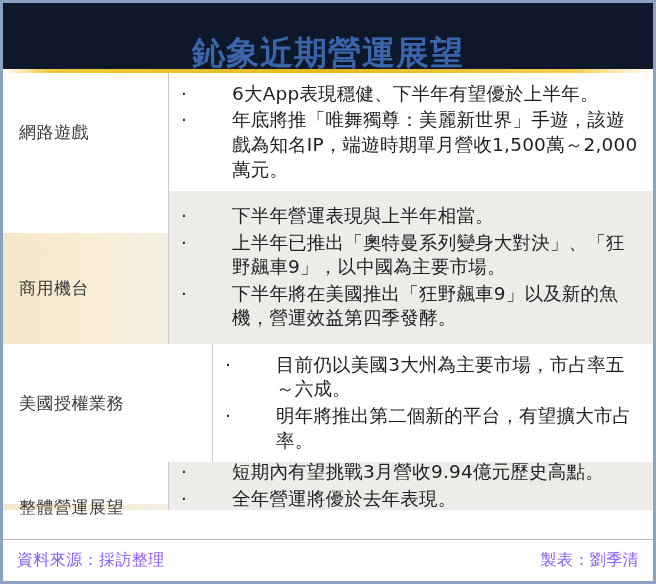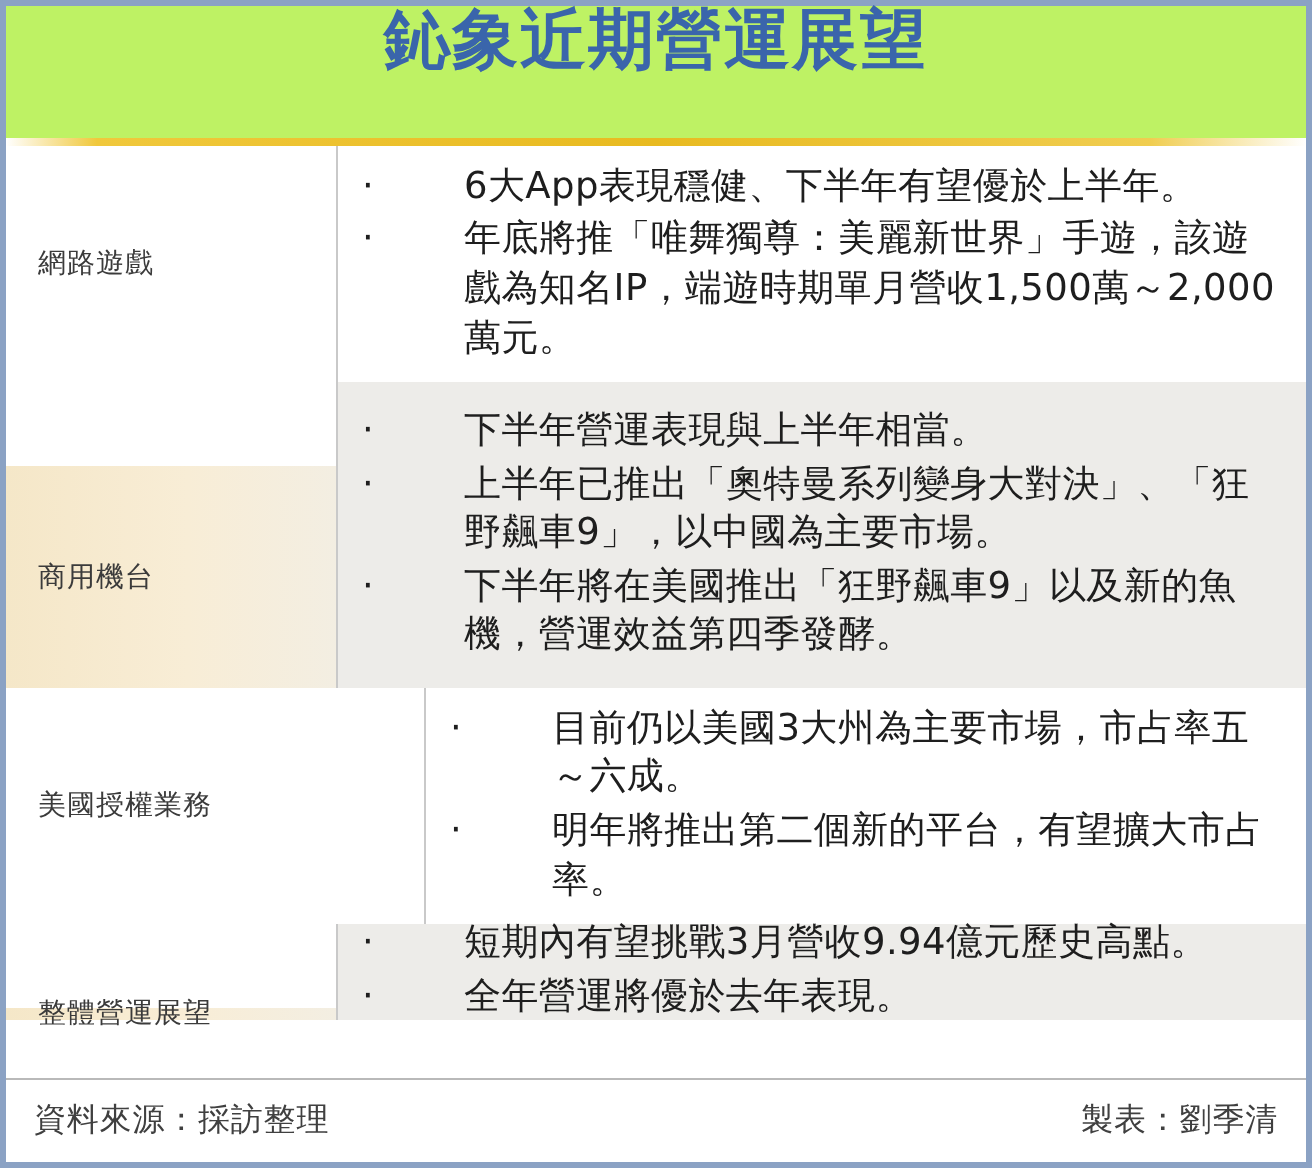--- a/index.html
+++ b/index.html
@@ -21,23 +21,23 @@
     background: #ffffff;
     position: relative;
     display: flex;
     flex-direction: column;
   }
   
   .title-zone {
     height: 66px;
     flex: 0 0 66px;
     display: flex;
-    align-items: flex-start;
+    align-items: flex-end;
     justify-content: center;
-    background: #bef264;
+    background: #0f172a;
     position: relative;
   }
   .title-text {
     font-size: 33px;
     font-weight: bold;
     color: #3a65ab;
     letter-spacing: 1px;
     line-height: 1;
     white-space: nowrap;
   }
@@ -62,21 +62,21 @@
     display: flex;
     align-items: stretch;
     position: relative;
   }
   .row .label {
     flex: 0 0 165px;
     display: flex;
     align-items: center;
     padding-left: 16px;
     box-sizing: border-box;
-    font-size: 14px;
+    font-size: 17px;
     color: #3b3b3b;
     letter-spacing: 0.5px;
   }
   .row .body {
     flex: 1 1 auto;
     border-left: 1px solid #c9c9c9;
     box-sizing: border-box;
     padding: 7px 14px 7px 12px;
     display: flex;
     flex-direction: column;
@@ -126,21 +126,21 @@
   .footer {
     flex: 0 0 42px;
     border-top: 1px solid #b9b9b9;
     display: flex;
     align-items: center;
     justify-content: space-between;
     padding: 0 14px 0 14px;
     box-sizing: border-box;
     background: #ffffff;
     font-size: 16px;
-    color: #404040;
+    color: #8b5cf6;
     letter-spacing: 0.4px;
   }
 </style>
 </head>
 <body>
 
 <div class="frame">
 
   <div class="title-zone">
     <div class="title-text">鈊象近期營運展望</div>

